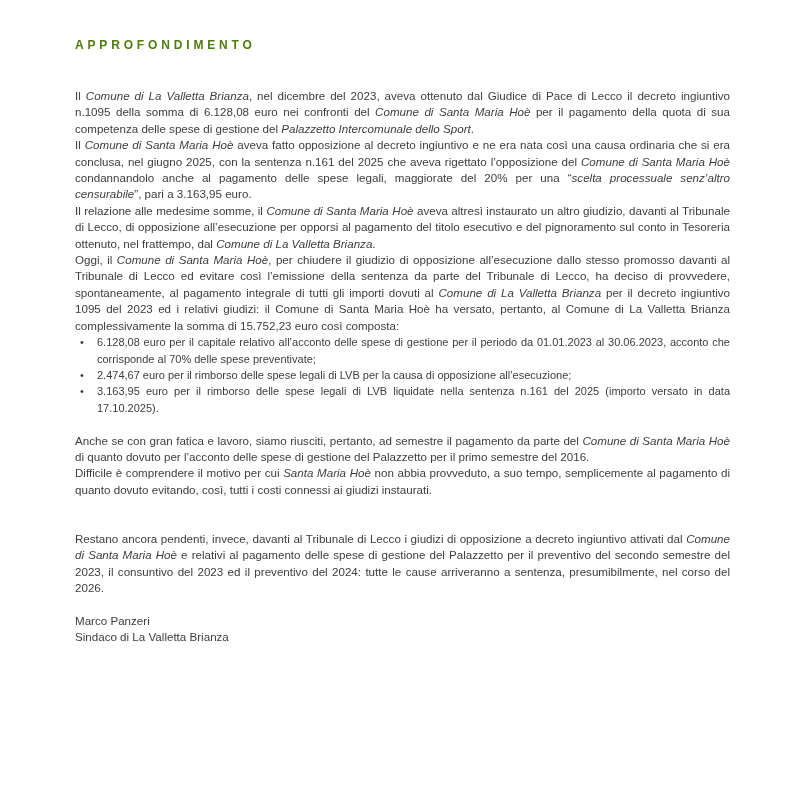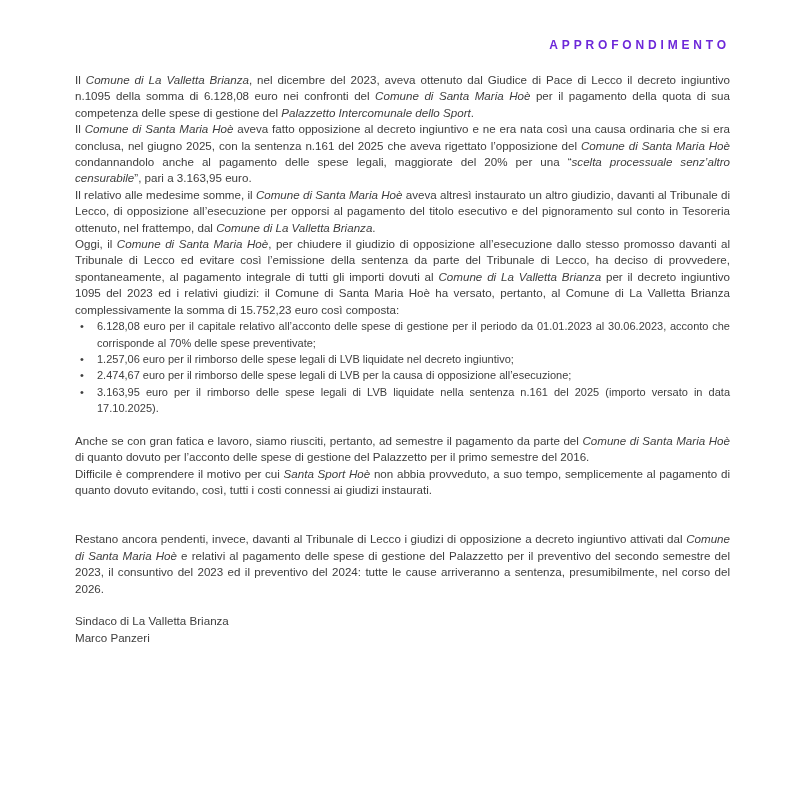--- a/index.html
+++ b/index.html
@@ -15,26 +15,26 @@
     color: #3d3d3d;
   }
   .page {
     box-sizing: border-box;
     width: 800px;
     height: 800px;
     padding: 34px 70px 0 75px;
     background: #ffffff;
   }
   .title {
-    text-align: right;
+    text-align: left;
     font-size: 12px;
     font-weight: 600;
     letter-spacing: 0.32em;
-    color: #6d28d9;
-    margin: 4px 0 20px 0;
+    color: #4d7c0f;
+    margin: 4px 0 36px 0;
   }
   .para {
     font-size: 11.6px;
     line-height: 16.4px;
     text-align: justify;
     margin: 0;
   }
   .para em, .bullets em {
     margin-top: 27px;
   }
@@ -69,33 +69,32 @@
 </style>
 </head>
 <body>
 
 <div class="page">
   <div class="title">APPROFONDIMENTO</div>
 
   <div>
       <p class="para"><span>Il </span><em>Comune di La Valletta Brianza</em><span>, nel dicembre del 2023, aveva ottenuto dal Giudice di Pace di Lecco il decreto ingiuntivo n.1095 della somma di 6.128,08 euro nei confronti del </span><em>Comune di Santa Maria Hoè</em><span> per il pagamento della quota di sua competenza delle spese di gestione del </span><em>Palazzetto Intercomunale dello Sport</em><span>.</span></p>
       <p class="para"><span>Il </span><em>Comune di Santa Maria Hoè</em><span> aveva fatto opposizione al decreto ingiuntivo e ne era nata così una causa ordinaria che si era conclusa, nel giugno 2025, con la sentenza n.161 del 2025 che aveva rigettato l’opposizione del </span><em>Comune di Santa Maria Hoè</em><span> condannandolo anche al pagamento delle spese legali, maggiorate del 20% per una “</span><em>scelta processuale senz’altro censurabile</em><span>”, pari a 3.163,95 euro.</span></p>
-      <p class="para"><span>Il relativo alle medesime somme, il </span><em>Comune di Santa Maria Hoè</em><span> aveva altresì instaurato un altro giudizio, davanti al Tribunale di Lecco, di opposizione all’esecuzione per opporsi al pagamento del titolo esecutivo e del pignoramento sul conto in Tesoreria ottenuto, nel frattempo, dal </span><em>Comune di La Valletta Brianza</em><span>.</span></p>
+      <p class="para"><span>Il relazione alle medesime somme, il </span><em>Comune di Santa Maria Hoè</em><span> aveva altresì instaurato un altro giudizio, davanti al Tribunale di Lecco, di opposizione all’esecuzione per opporsi al pagamento del titolo esecutivo e del pignoramento sul conto in Tesoreria ottenuto, nel frattempo, dal </span><em>Comune di La Valletta Brianza</em><span>.</span></p>
       <p class="para"><span>Oggi, il </span><em>Comune di Santa Maria Hoè</em><span>, per chiudere il giudizio di opposizione all’esecuzione dallo stesso promosso davanti al Tribunale di Lecco ed evitare così l’emissione della sentenza da parte del Tribunale di Lecco, ha deciso di provvedere, spontaneamente, al pagamento integrale di tutti gli importi dovuti al </span><em>Comune di La Valletta Brianza</em><span> per il decreto ingiuntivo 1095 del 2023 ed i relativi giudizi: il Comune di Santa Maria Hoè ha versato, pertanto, al Comune di La Valletta Brianza complessivamente la somma di 15.752,23 euro così composta:</span></p>
       <ul class="bullets">
         <li><span>6.128,08 euro per il capitale relativo all’acconto delle spese di gestione per il periodo da 01.01.2023 al 30.06.2023, acconto che corrisponde al 70% delle spese preventivate;</span></li>
-        <li><span>1.257,06 euro per il rimborso delle spese legali di LVB liquidate nel decreto ingiuntivo;</span></li>
         <li><span>2.474,67 euro per il rimborso delle spese legali di LVB per la causa di opposizione all’esecuzione;</span></li>
         <li><span>3.163,95 euro per il rimborso delle spese legali di LVB liquidate nella sentenza n.161 del 2025 (importo versato in data 17.10.2025).</span></li>
       </ul>
       <div class="spacer"></div>
       <p class="para"><span>Anche se con gran fatica e lavoro, siamo riusciti, pertanto, ad semestre il pagamento da parte del </span><em>Comune di Santa Maria Hoè</em><span> di quanto dovuto per l’acconto delle spese di gestione del Palazzetto per il primo semestre del 2016.</span></p>
-      <p class="para"><span>Difficile è comprendere il motivo per cui </span><em>Santa Sport Hoè</em><span> non abbia provveduto, a suo tempo, semplicemente al pagamento di quanto dovuto evitando, così, tutti i costi connessi ai giudizi instaurati.</span></p>
+      <p class="para"><span>Difficile è comprendere il motivo per cui </span><em>Santa Maria Hoè</em><span> non abbia provveduto, a suo tempo, semplicemente al pagamento di quanto dovuto evitando, così, tutti i costi connessi ai giudizi instaurati.</span></p>
       <div class="spacer"></div>
       <div class="spacer"></div>
       <p class="para"><span>Restano ancora pendenti, invece, davanti al Tribunale di Lecco i giudizi di opposizione a decreto ingiuntivo attivati dal </span><em>Comune di Santa Maria Hoè</em><span> e relativi al pagamento delle spese di gestione del Palazzetto per il preventivo del secondo semestre del 2023, il consuntivo del 2023 ed il preventivo del 2024: tutte le cause arriveranno a sentenza, presumibilmente, nel corso del 2026.</span></p>
     </div>
 
   <div class="sig">
+    <div>Marco Panzeri</div>
     <div>Sindaco di La Valletta Brianza</div>
-    <div>Marco Panzeri</div>
   </div>
 </div>
 
 </body></html>

